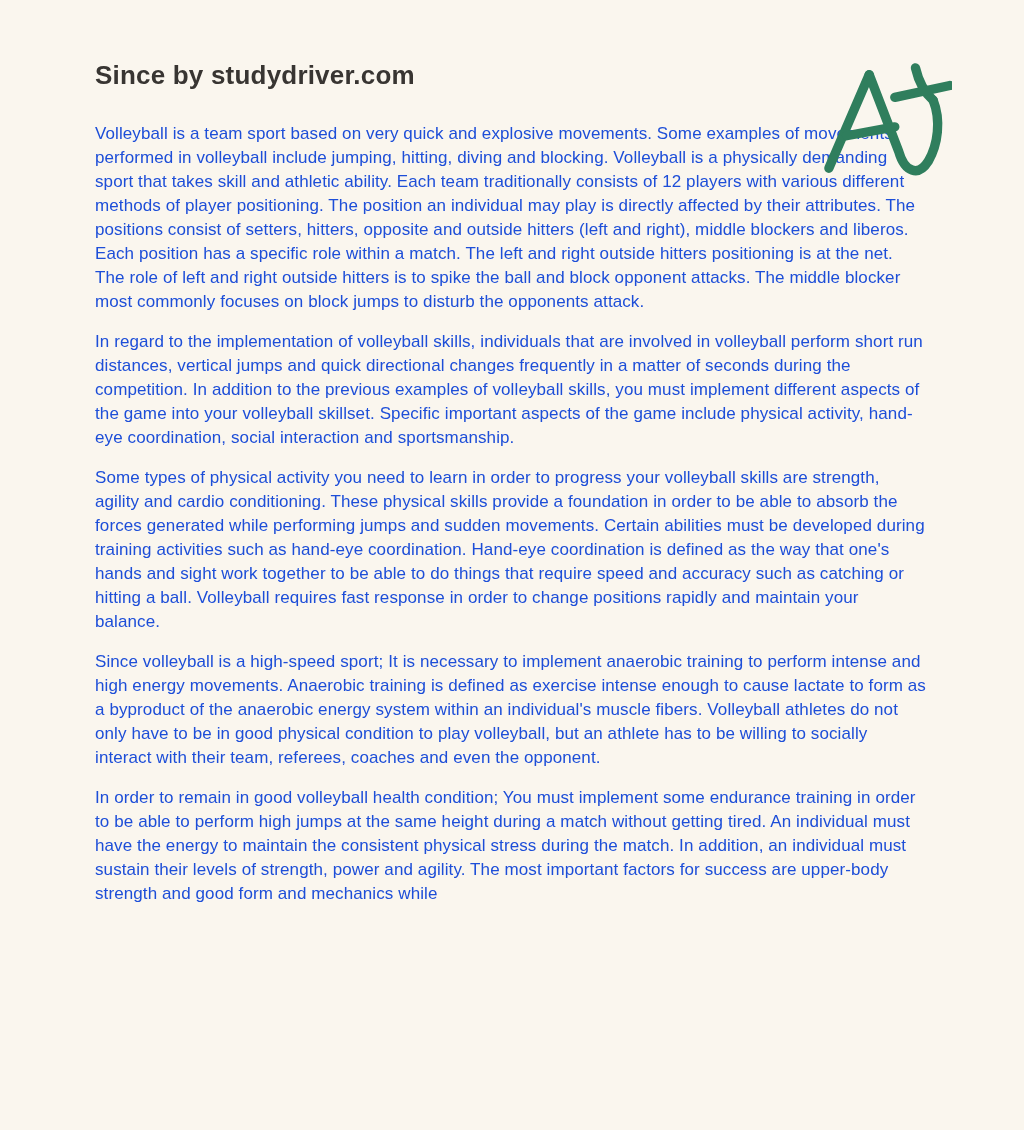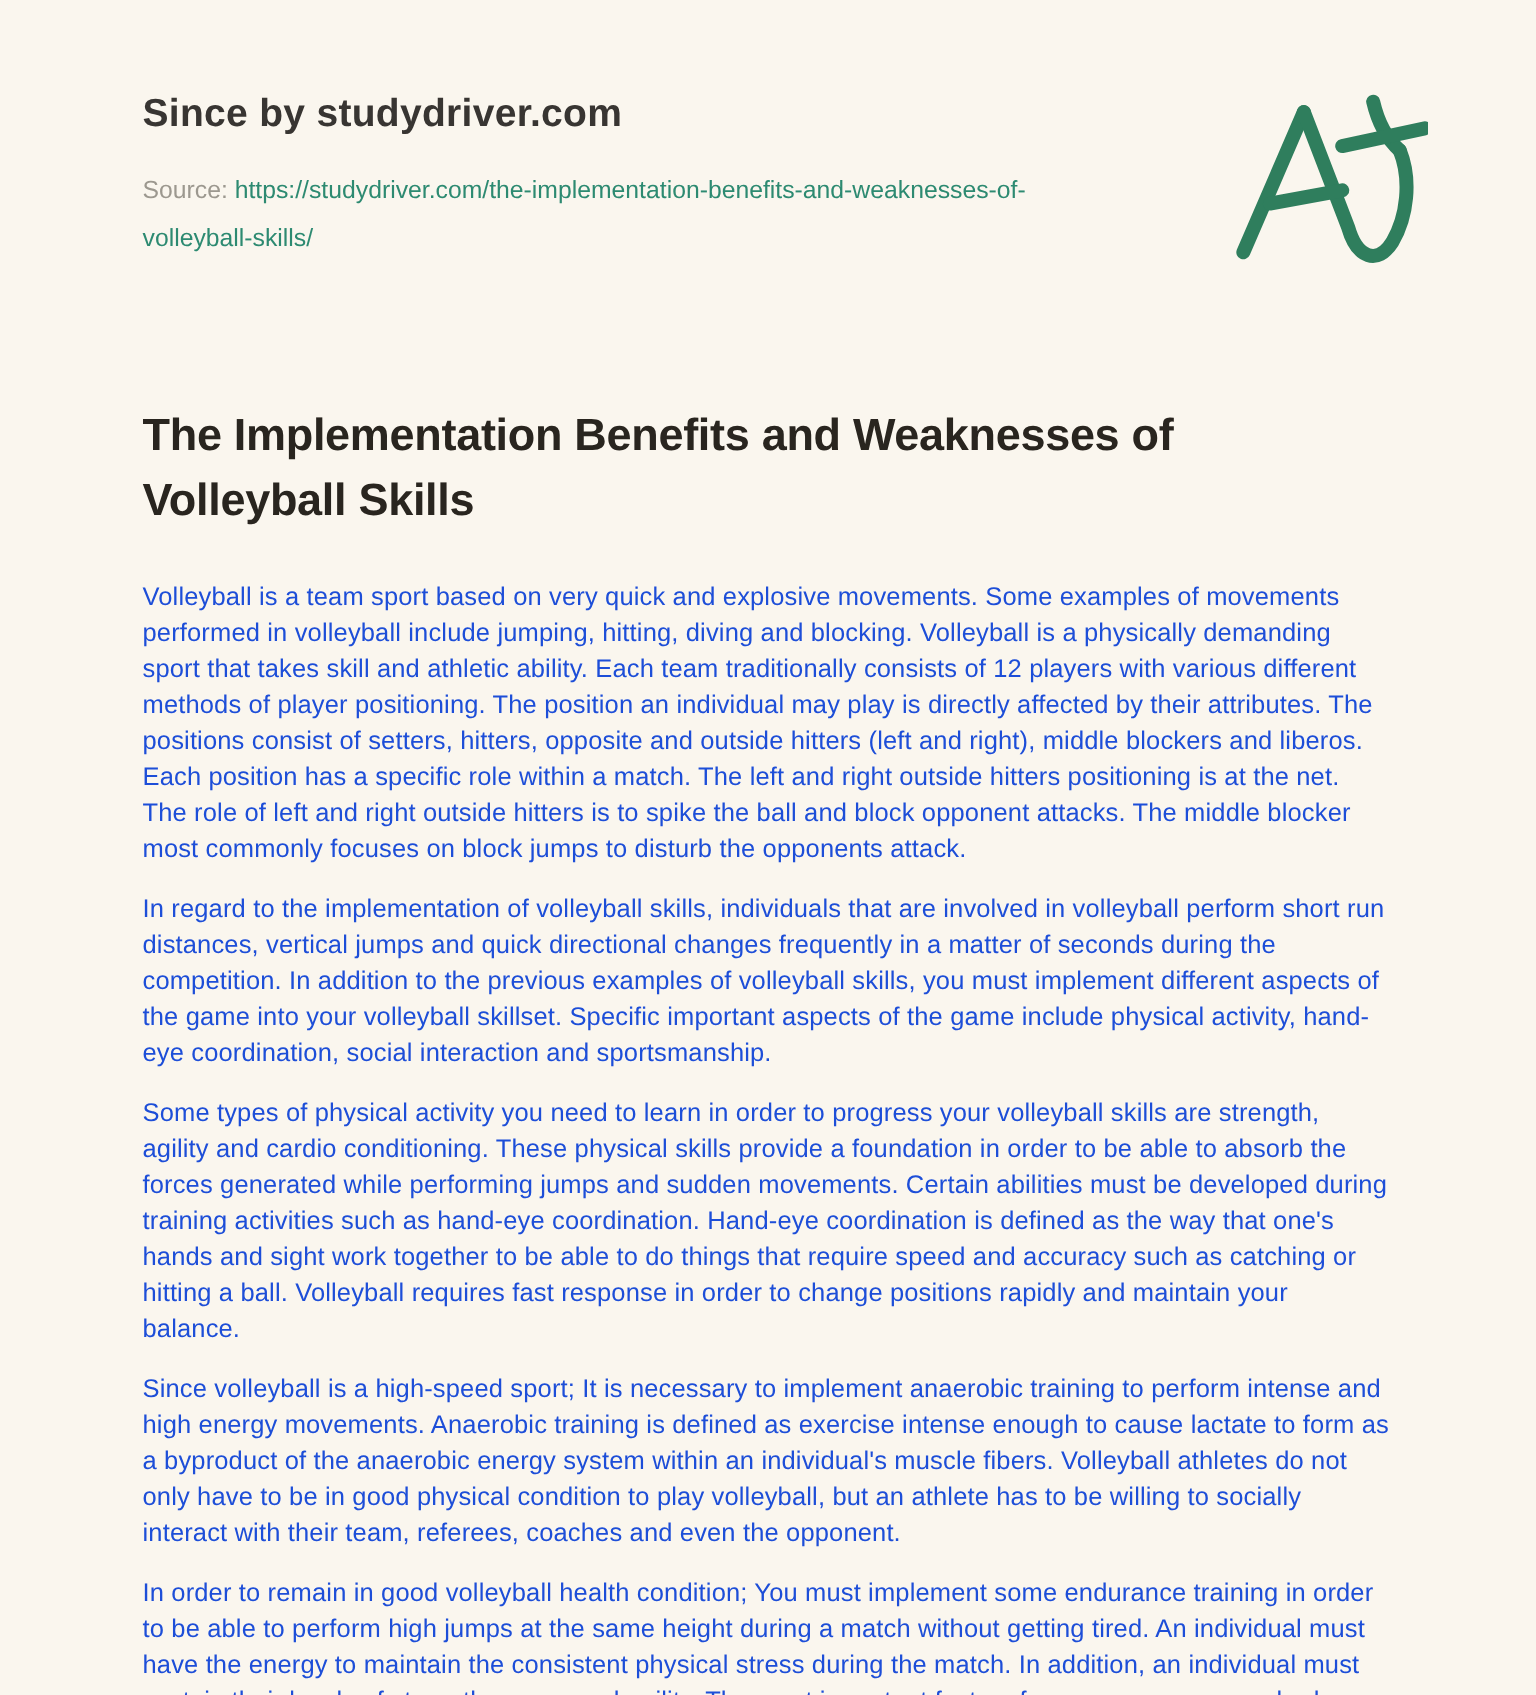--- a/index.html
+++ b/index.html
@@ -77,26 +77,21 @@
       <path d="M 33 79 L 82 70"></path>
       <path d="M 103 10 C 106 23 112 35 121 43"></path>
       <path d="M 82 40 L 138 28"></path>
     </g>
   </svg>
 
   <div class="content">
 
     <div class="byline">Since by studydriver.com</div>
 
-    <div class="source-line">
-      <span>Source:</span>
-      <a class="source-link"> https://studydriver.com/the-implementation-benefits-and-weaknesses-of-volleyball-skills/</a>
-    </div>
 
-    <h1 class="essay-title">The Implementation Benefits and Weaknesses of Volleyball Skills</h1>
 
     <div class="essay-body">
       <p>Volleyball is a team sport based on very quick and explosive movements. Some examples of movements performed in volleyball include jumping, hitting, diving and blocking. Volleyball is a physically demanding sport that takes skill and athletic ability. Each team traditionally consists of 12 players with various different methods of player positioning. The position an individual may play is directly affected by their attributes. The positions consist of setters, hitters, opposite and outside hitters (left and right), middle blockers and liberos. Each position has a specific role within a match. The left and right outside hitters positioning is at the net. The role of left and right outside hitters is to spike the ball and block opponent attacks. The middle blocker most commonly focuses on block jumps to disturb the opponents attack.</p>
       <p>In regard to the implementation of volleyball skills, individuals that are involved in volleyball perform short run distances, vertical jumps and quick directional changes frequently in a matter of seconds during the competition. In addition to the previous examples of volleyball skills, you must implement different aspects of the game into your volleyball skillset. Specific important aspects of the game include physical activity, hand-eye coordination, social interaction and sportsmanship.</p>
       <p>Some types of physical activity you need to learn in order to progress your volleyball skills are strength, agility and cardio conditioning. These physical skills provide a foundation in order to be able to absorb the forces generated while performing jumps and sudden movements. Certain abilities must be developed during training activities such as hand-eye coordination. Hand-eye coordination is defined as the way that one's hands and sight work together to be able to do things that require speed and accuracy such as catching or hitting a ball. Volleyball requires fast response in order to change positions rapidly and maintain your balance.</p>
       <p>Since volleyball is a high-speed sport; It is necessary to implement anaerobic training to perform intense and high energy movements. Anaerobic training is defined as exercise intense enough to cause lactate to form as a byproduct of the anaerobic energy system within an individual's muscle fibers. Volleyball athletes do not only have to be in good physical condition to play volleyball, but an athlete has to be willing to socially interact with their team, referees, coaches and even the opponent.</p>
       <p>In order to remain in good volleyball health condition; You must implement some endurance training in order to be able to perform high jumps at the same height during a match without getting tired. An individual must have the energy to maintain the consistent physical stress during the match. In addition, an individual must sustain their levels of strength, power and agility. The most important factors for success are upper-body strength and good form and mechanics while</p>
     </div>
 
   </div>

